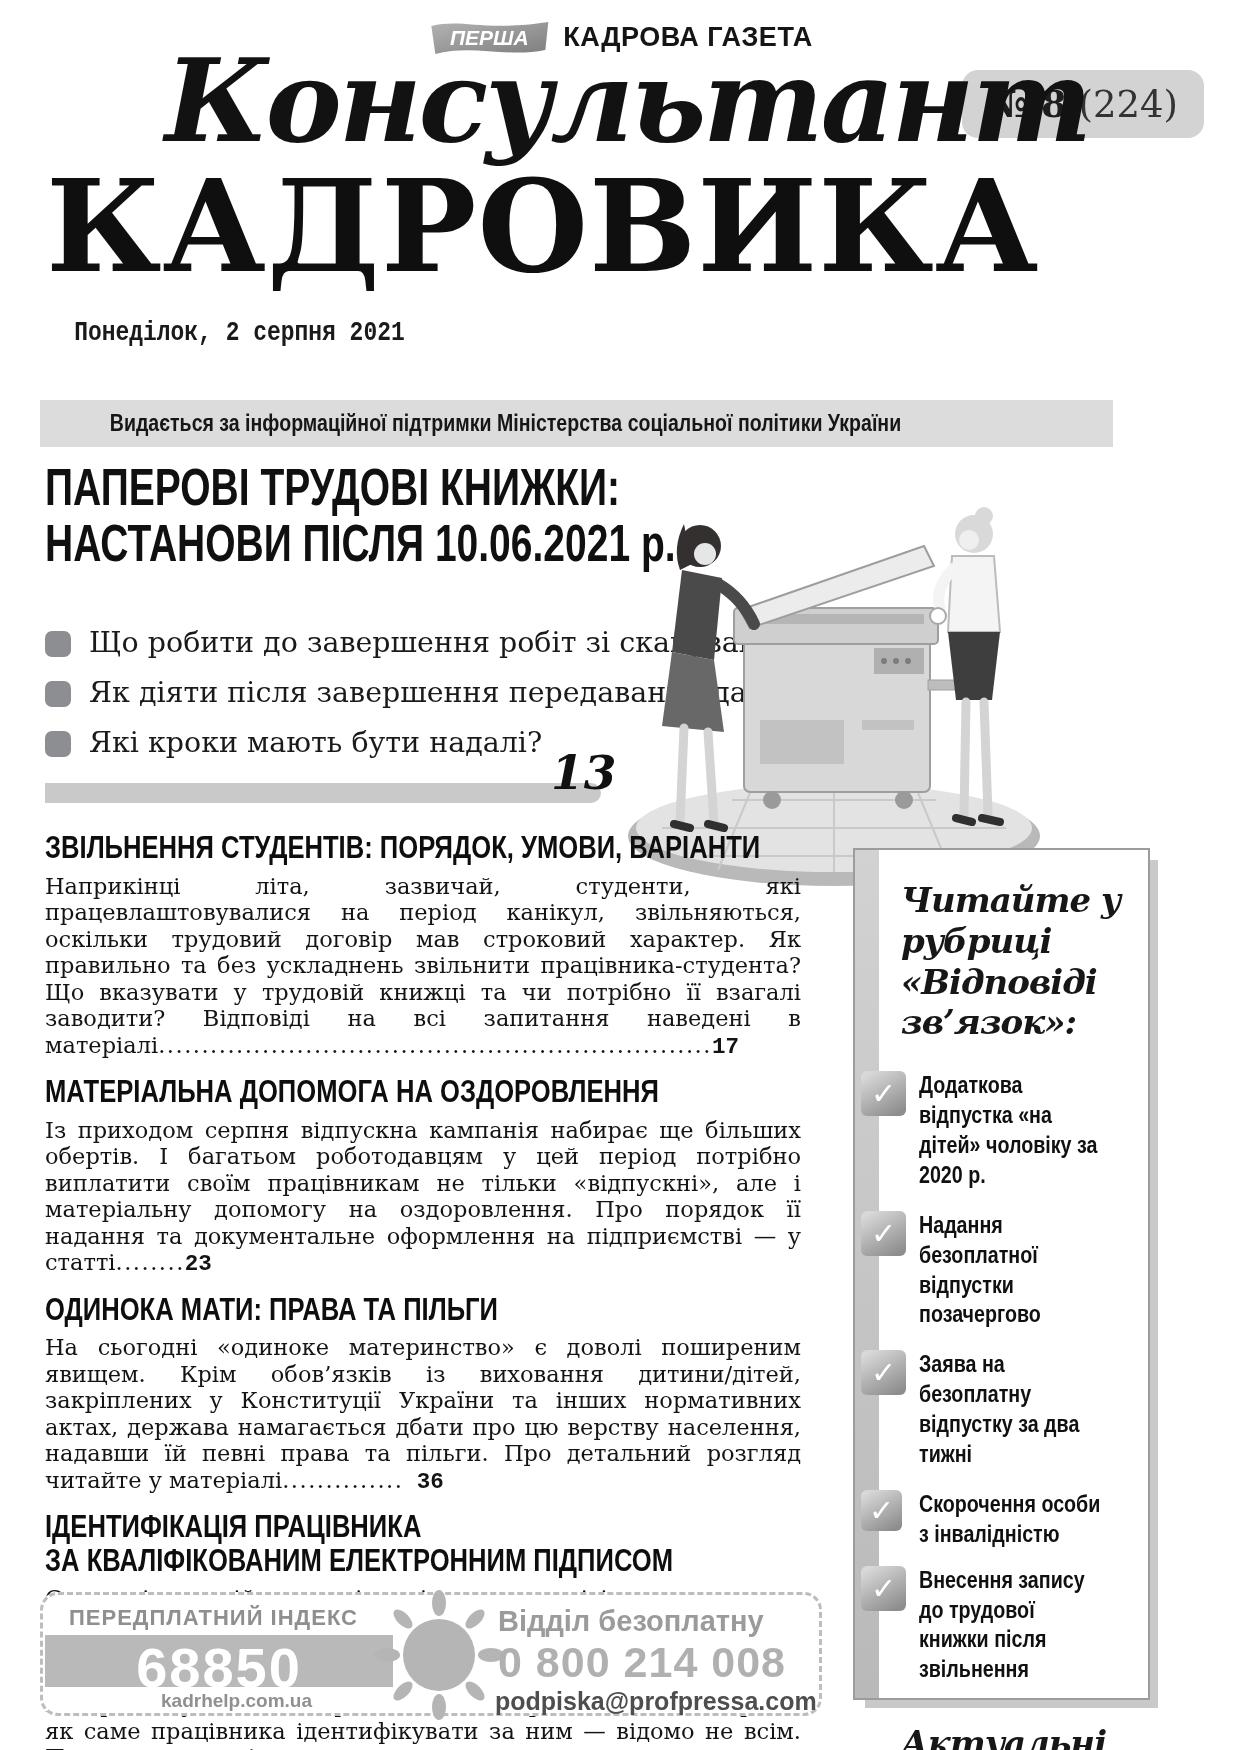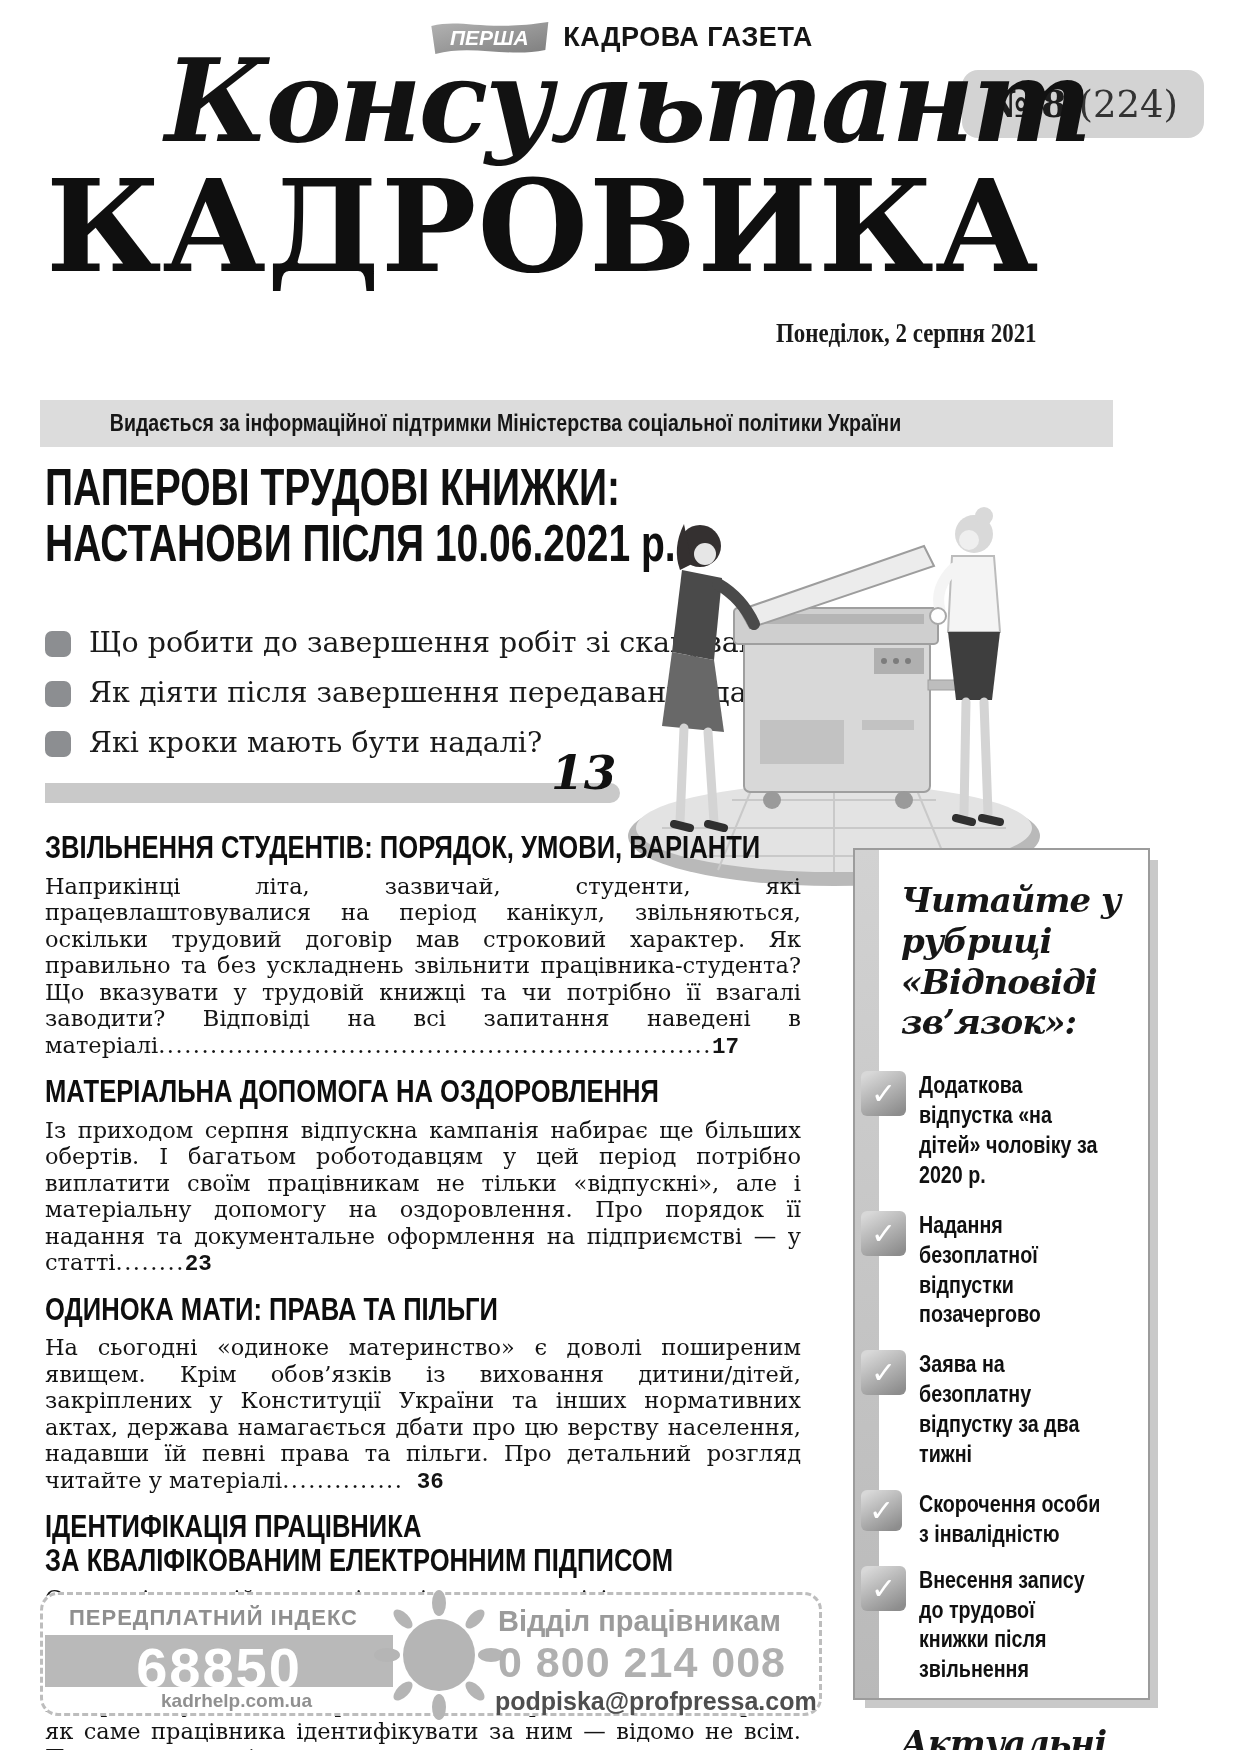--- a/index.html
+++ b/index.html
@@ -12,40 +12,40 @@
   .tagline-text{font-family:"Liberation Sans",sans-serif;font-weight:bold;font-size:27px;
                 letter-spacing:.5px;color:#151515;}
   .issue-badge{position:absolute;top:70px;right:36px;background:#d3d3d3;border-radius:16px;
                padding:12px 26px;font-size:37px;color:#1d1d1d;white-space:nowrap;}
   .issue-badge .no{font-weight:bold;}
   .issue-badge .paren{color:#333;}
   .title-script{position:absolute;left:165px;top:34px;font-style:italic;font-weight:bold;
                 font-size:114px;letter-spacing:-3px;color:#121212;white-space:nowrap;}
   .title-main{position:absolute;left:46px;top:160px;font-weight:bold;font-size:127px;
               line-height:1.05;letter-spacing:1px;color:#0f0f0f;white-space:nowrap;}
-  .date-line{position:absolute;top:318px;left:45px;width:1015px;text-align:right;
-             font-family:Liberation Serif, serif;font-weight:bold;font-size:27px;}
+  .date-line{position:absolute;top:318px;left:45px;width:1015px;text-align:left;
+             font-family:Liberation Mono, monospace;font-weight:bold;font-size:27px;}
   .support-bar{position:absolute;top:400px;left:40px;width:1073px;height:47px;background:#dcdcdc;
                display:flex;align-items:center;justify-content:flex-start;
                font-family:"Liberation Sans",sans-serif;font-weight:bold;font-size:23px;color:#161616;}
 
   
   .cx75{display:inline-block;transform:scaleX(.75);transform-origin:0 50%;white-space:nowrap;}
   .cx80{display:inline-block;transform:scaleX(.80);transform-origin:0 50%;white-space:nowrap;}
   .cx85c{display:inline-block;transform:scaleX(.85);transform-origin:50% 50%;white-space:nowrap;}
   .cxb{display:block;width:117%;transform:scaleX(.855);transform-origin:0 0;}
 
   
   .lead-title{position:absolute;left:45px;top:460px;font-family:"Liberation Sans",sans-serif;
               font-weight:bold;font-size:52px;line-height:1.07;color:#101010;}
   .bullets{position:absolute;left:45px;top:626px;}
   .bullet-row{display:flex;align-items:flex-start;gap:18px;margin-bottom:17px;font-size:28.5px;}
   .bullet-sq{flex:0 0 26px;width:26px;height:26px;border-radius:7px;background:#8c8e91;margin-top:5px;}
   .pagebar{position:absolute;left:45px;top:783px;width:556px;height:20px;background:#c9c9c9;
-           border-radius:0 12px 12px 0;padding-left:19px;}
+           border-radius:0 12px 12px 0;}
   .pagenum{position:absolute;left:506px;top:-38px;font-size:47px;font-weight:bold;font-style:italic;color:#111;}
 
   
   .articles{position:absolute;left:45px;top:830px;width:756px;}
   .article h2{font-family:"Liberation Sans",sans-serif;font-weight:bold;font-size:32px;
               line-height:1.05;margin:15px 0 8px 0;color:#0e0e0e;}
   .article:first-child h2{margin-top:1px;}
   .article p{margin:0;font-size:22.5px;line-height:26.5px;text-align:justify;color:#141414;}
   .leader{letter-spacing:1.5px;}
   .pg{font-weight:bold;font-family:Liberation Mono, monospace;}
@@ -277,18 +277,18 @@
           <ellipse cx="68" cy="120" rx="7" ry="13"></ellipse>
           <ellipse cx="16" cy="68" rx="13" ry="7"></ellipse>
           <ellipse cx="120" cy="68" rx="13" ry="7"></ellipse>
           <ellipse cx="32" cy="32" rx="6" ry="12" transform="rotate(-45 32 32)"></ellipse>
           <ellipse cx="104" cy="32" rx="6" ry="12" transform="rotate(45 104 32)"></ellipse>
           <ellipse cx="32" cy="104" rx="6" ry="12" transform="rotate(45 32 104)"></ellipse>
           <ellipse cx="104" cy="104" rx="6" ry="12" transform="rotate(-45 104 104)"></ellipse>
         </g>
       </g>
     </svg>
-    <div class="sub-dept">Відділ працівникам</div>
+    <div class="sub-dept">Відділ безоплатну</div>
     <div class="sub-phone">0 800 214 008</div>
     <div class="sub-email">podpiska@profpressa.com</div>
   </footer>
 
 </div>
 
 </body></html>

